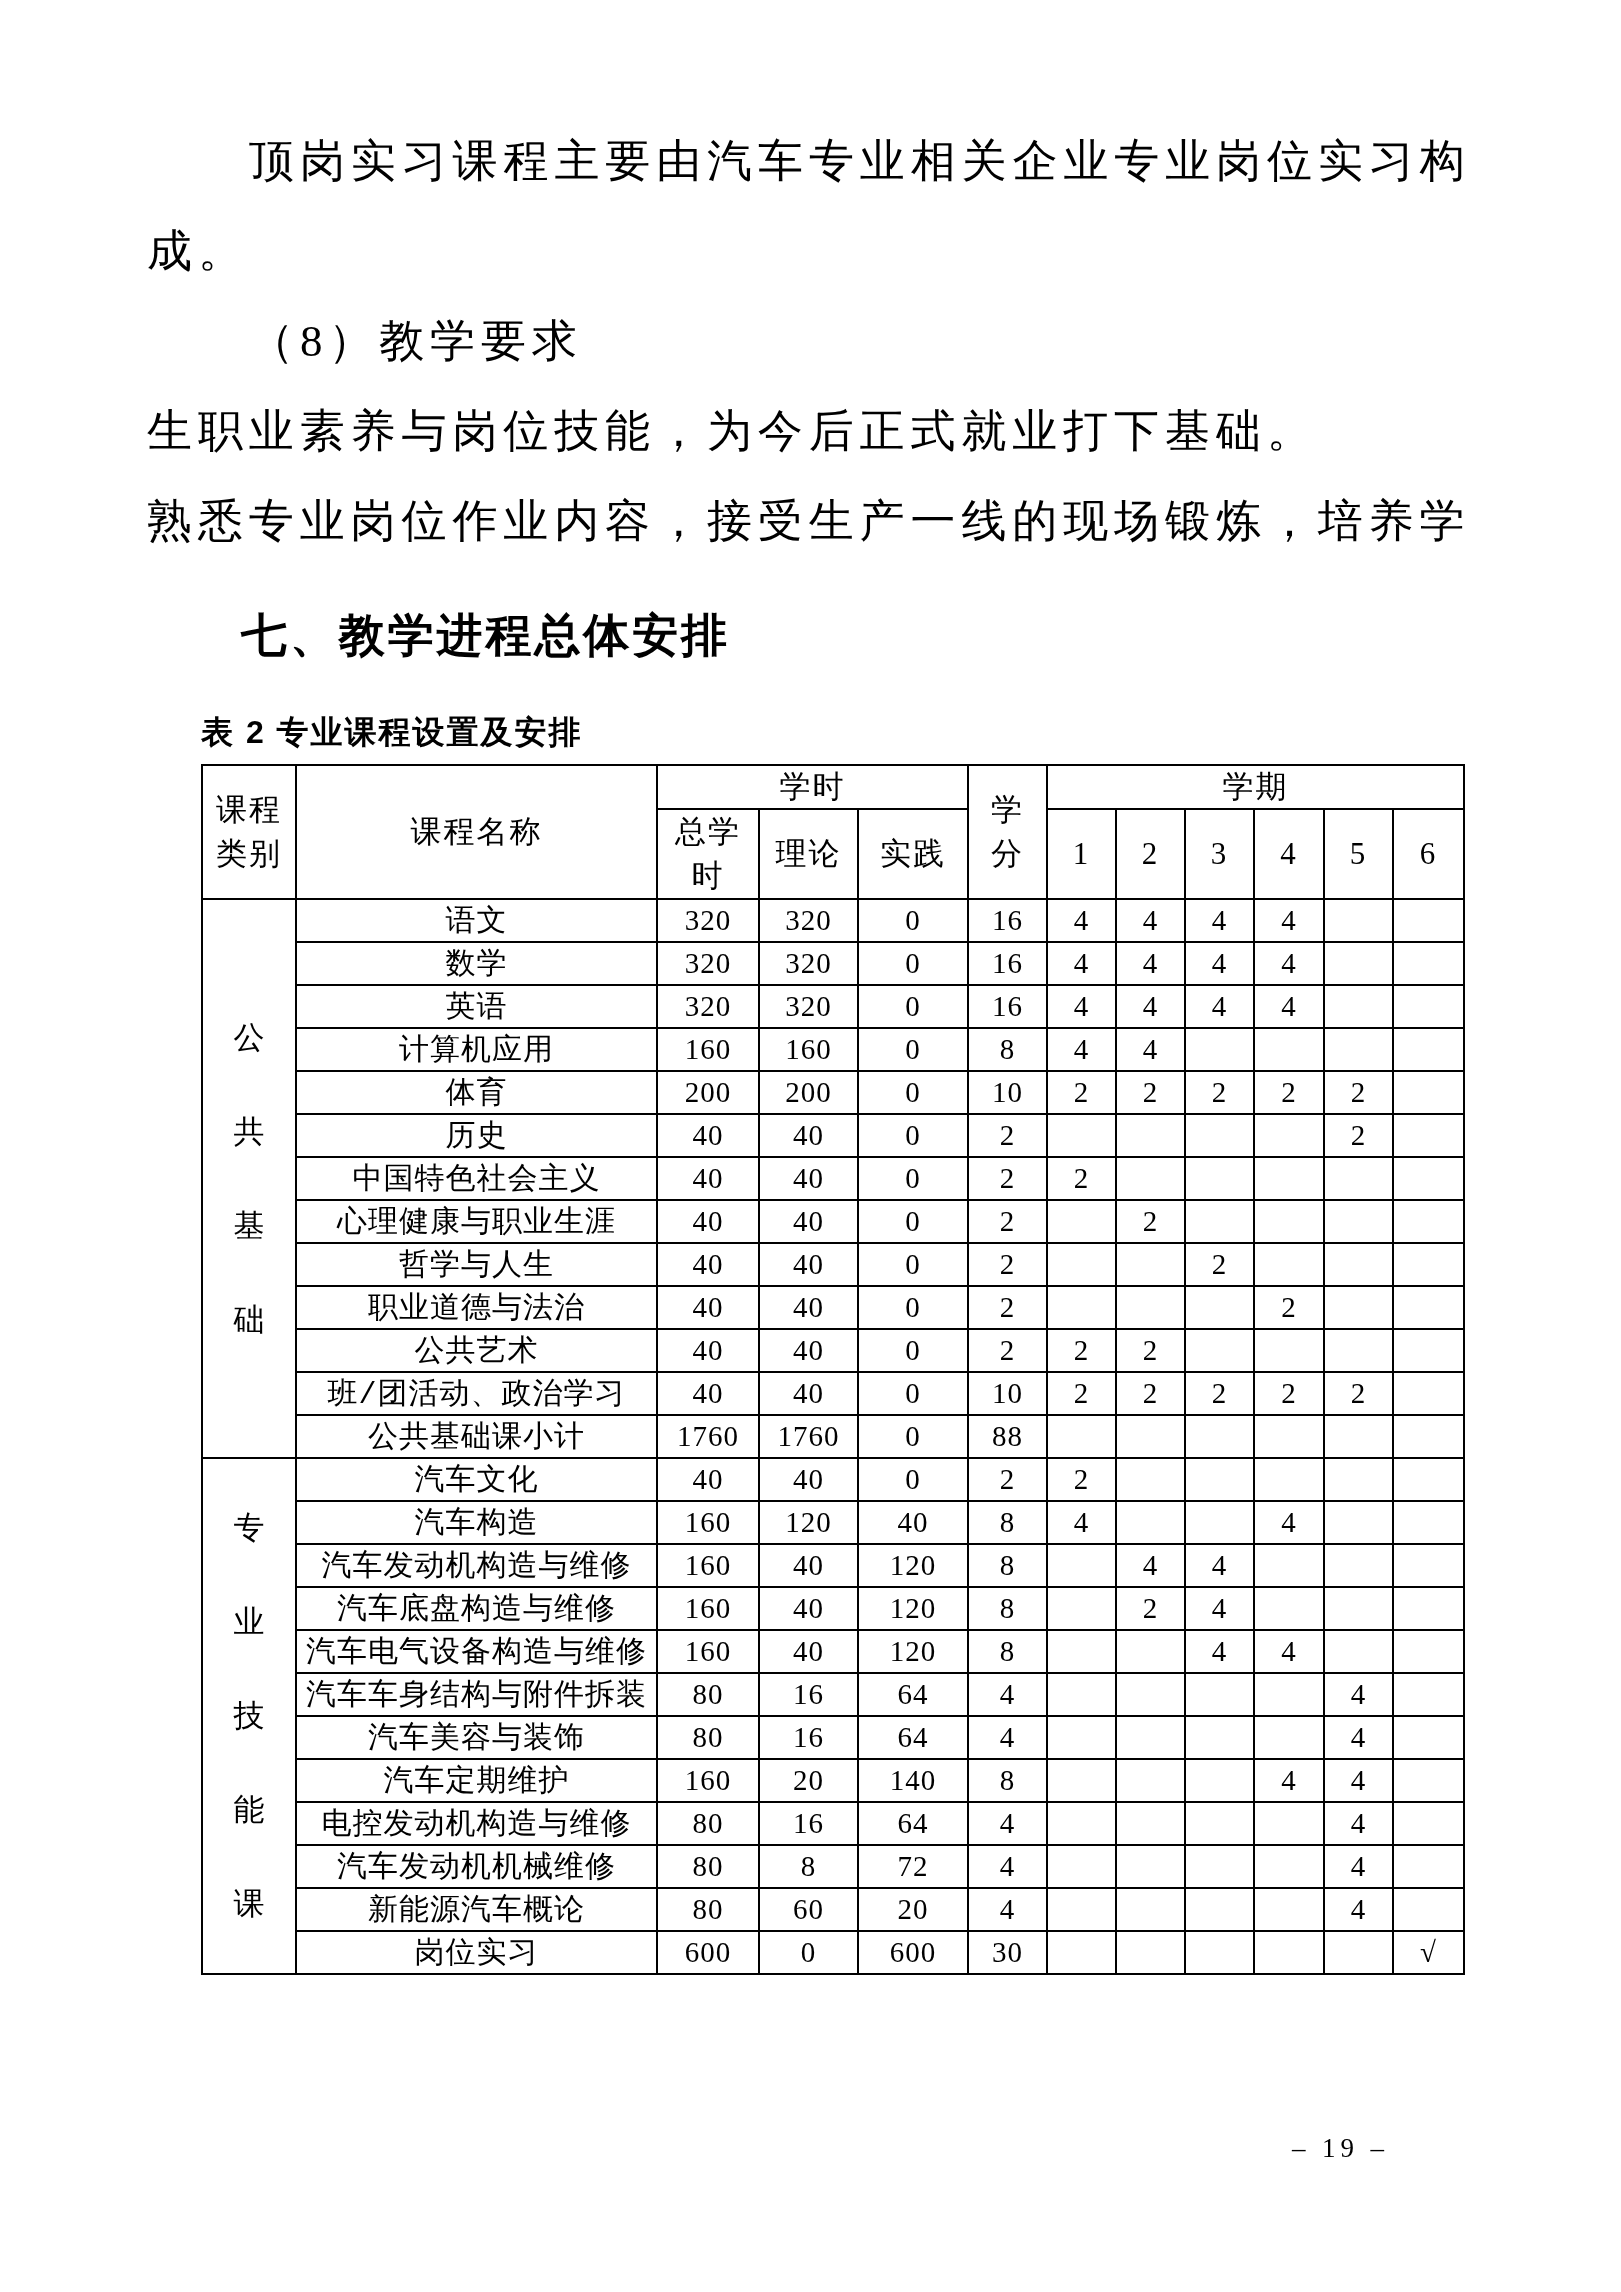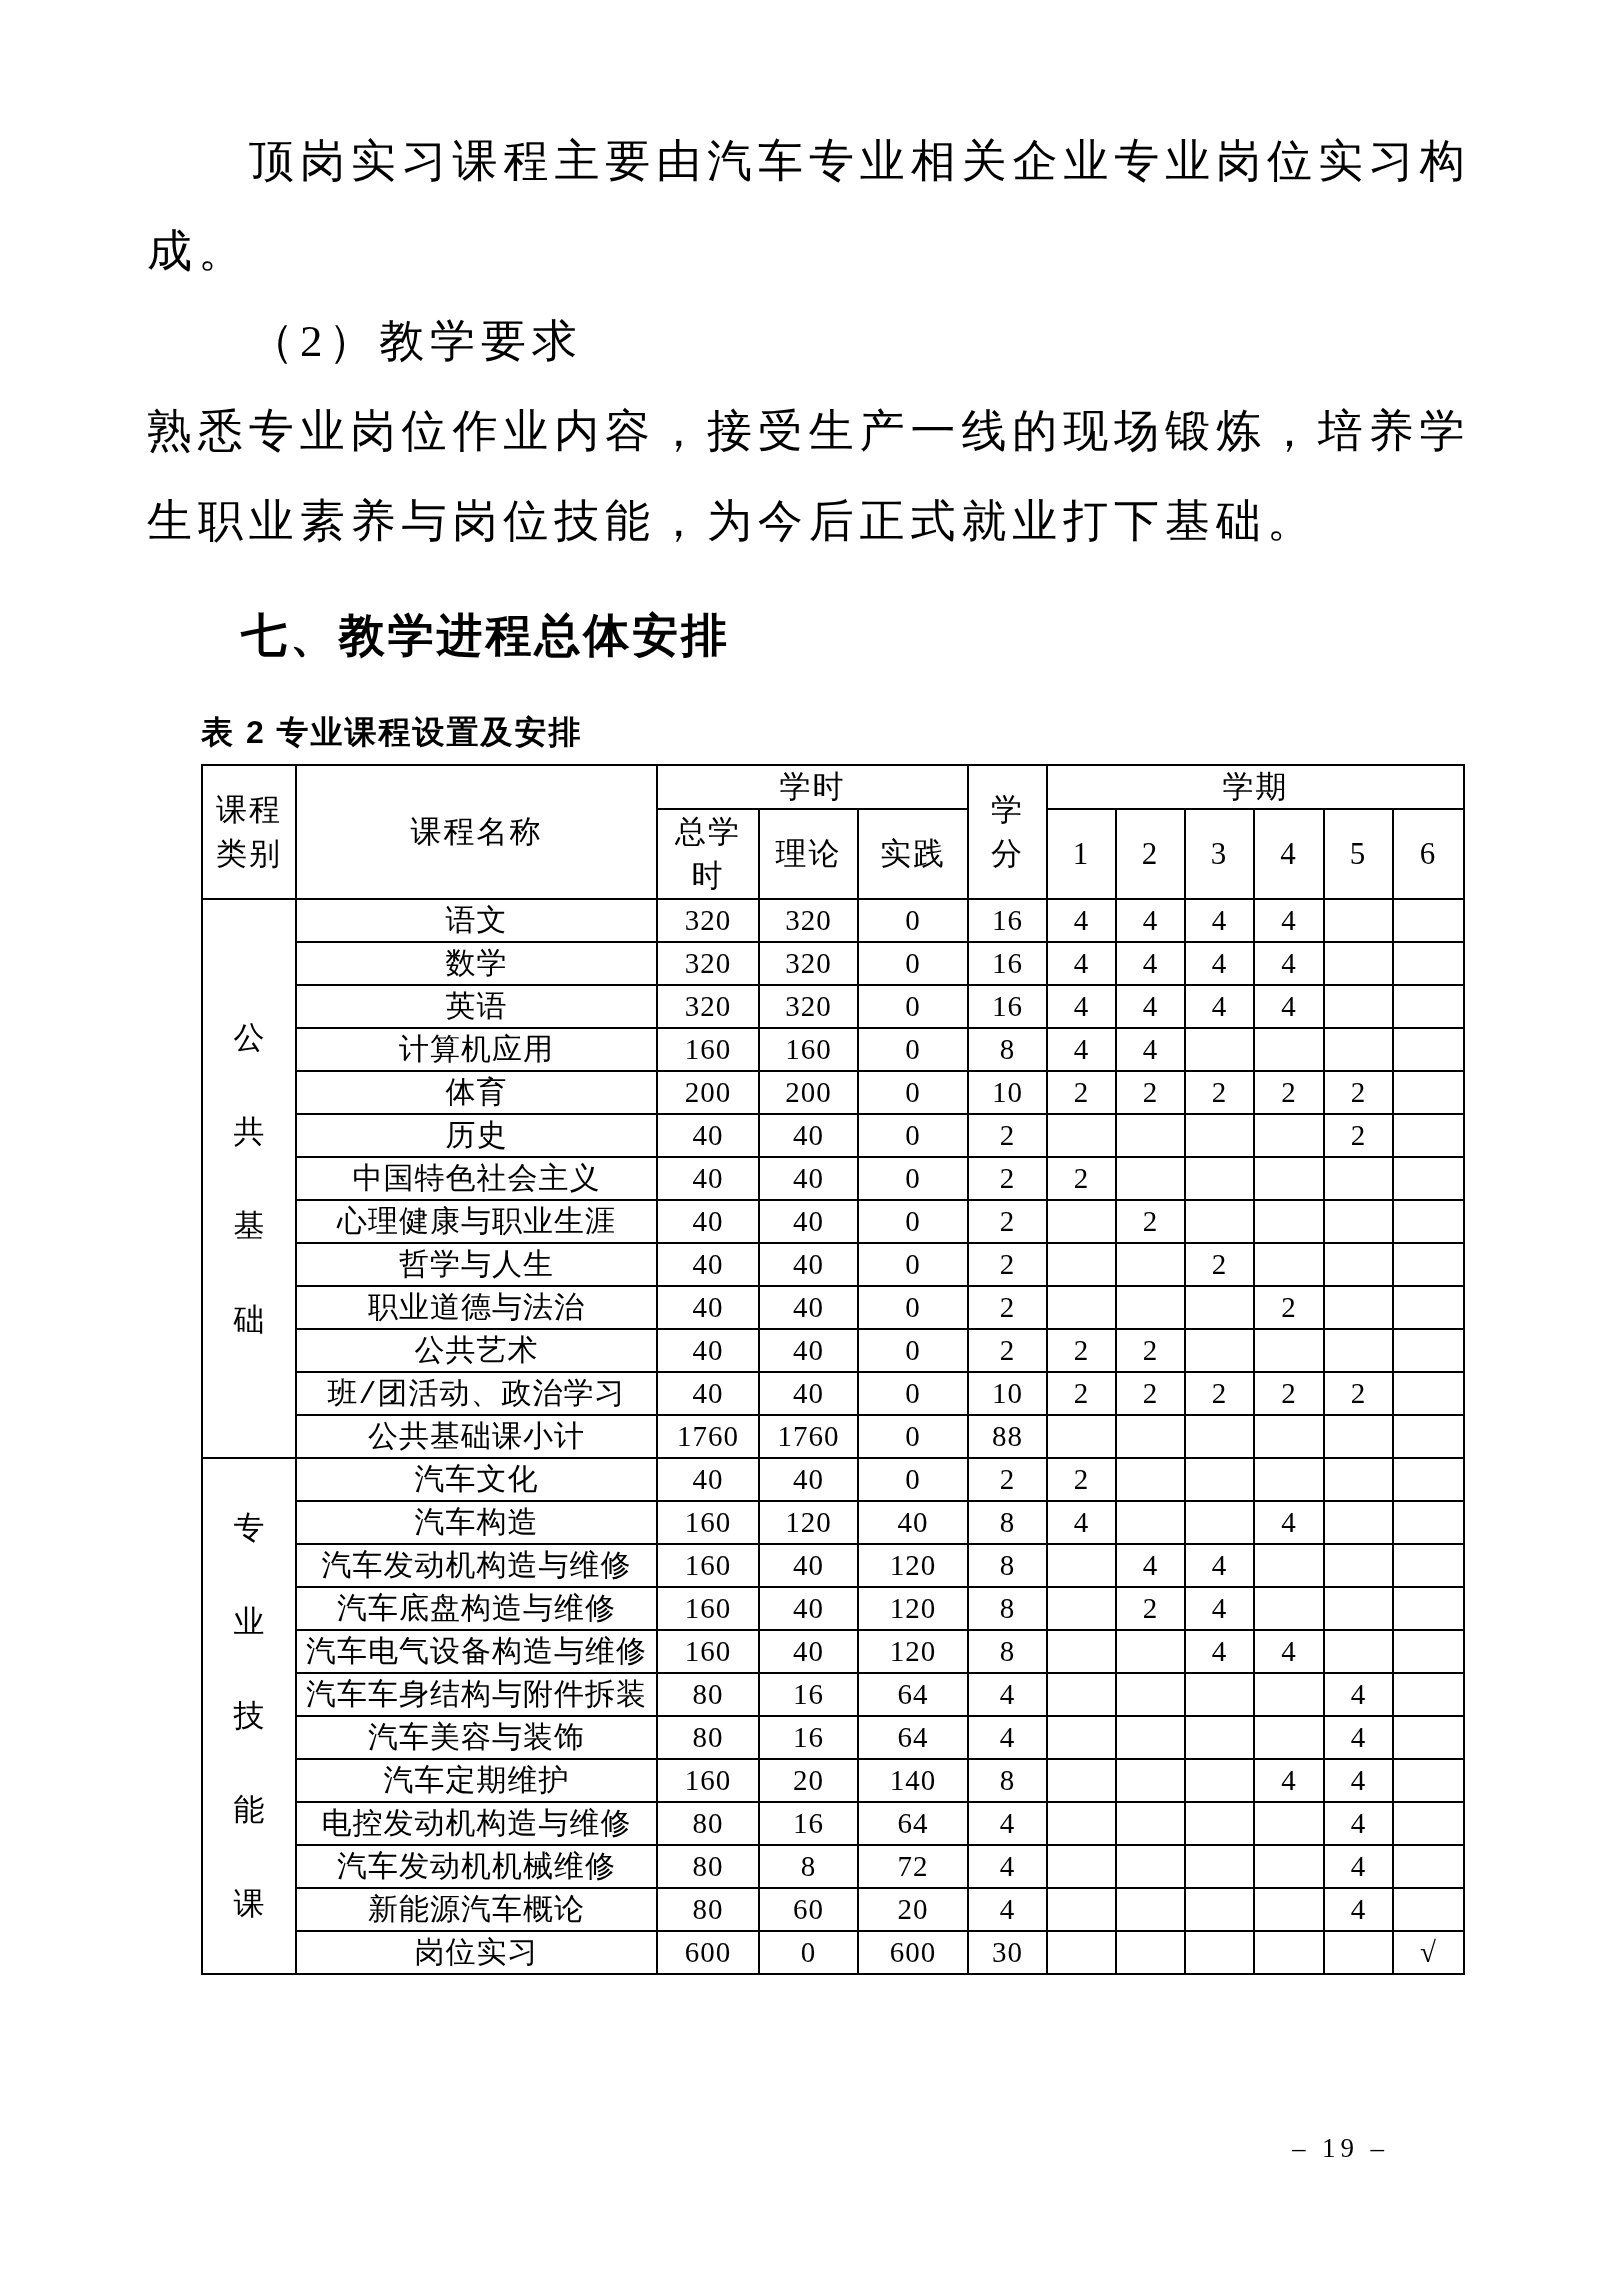--- a/index.html
+++ b/index.html
@@ -87,23 +87,23 @@
 </style>
 </head>
 <body>
 
 <div class="page">
   <div class="content">
 
     <div id="paragraphs">
         <div class="bodyline indent">顶岗实习课程主要由汽车专业相关企业专业岗位实习构</div>
         <div class="bodyline">成。</div>
-        <div class="bodyline indent">（2）教学要求</div>
+        <div class="bodyline indent">（8）教学要求</div>
+        <div class="bodyline">生职业素养与岗位技能，为今后正式就业打下基础。</div>
         <div class="bodyline">熟悉专业岗位作业内容，接受生产一线的现场锻炼，培养学</div>
-        <div class="bodyline">生职业素养与岗位技能，为今后正式就业打下基础。</div>
       </div>
 
     <div class="heading">七、教学进程总体安排</div>
 
     <div class="caption">表 2  专业课程设置及安排</div>
 
     <table class="schedule">
       <colgroup>
         <col style="width:94px">
         <col style="width:361px">

